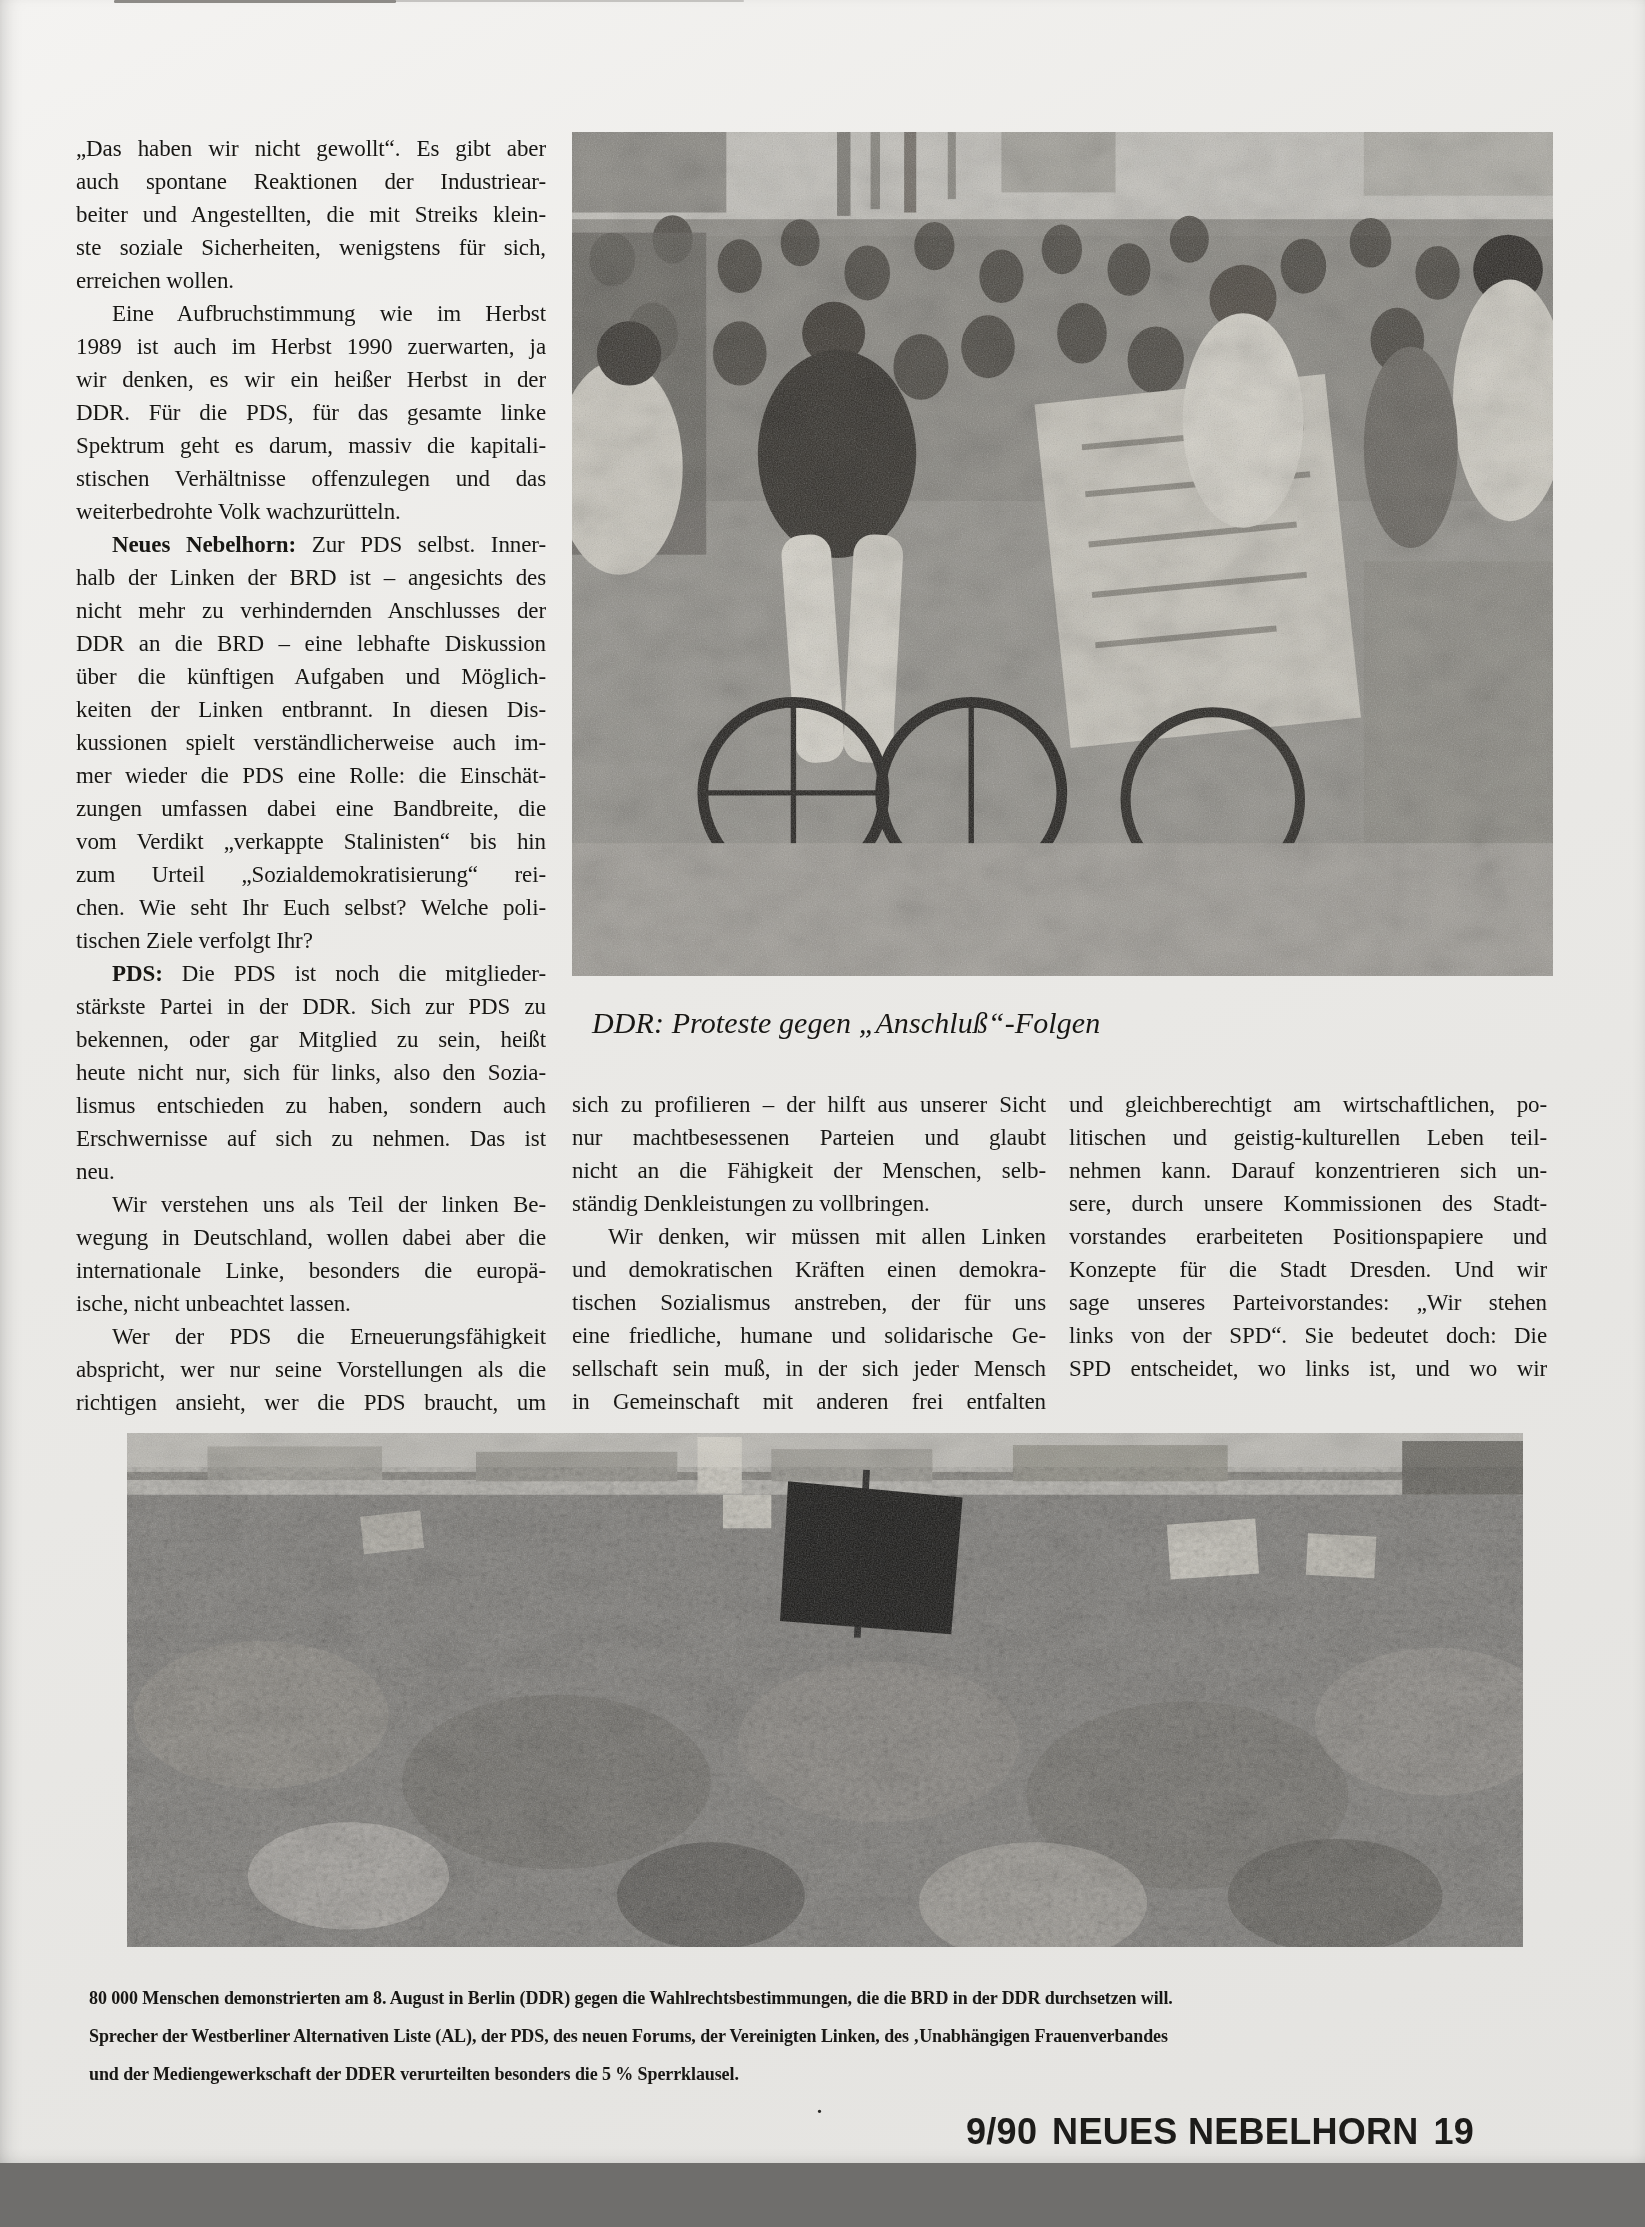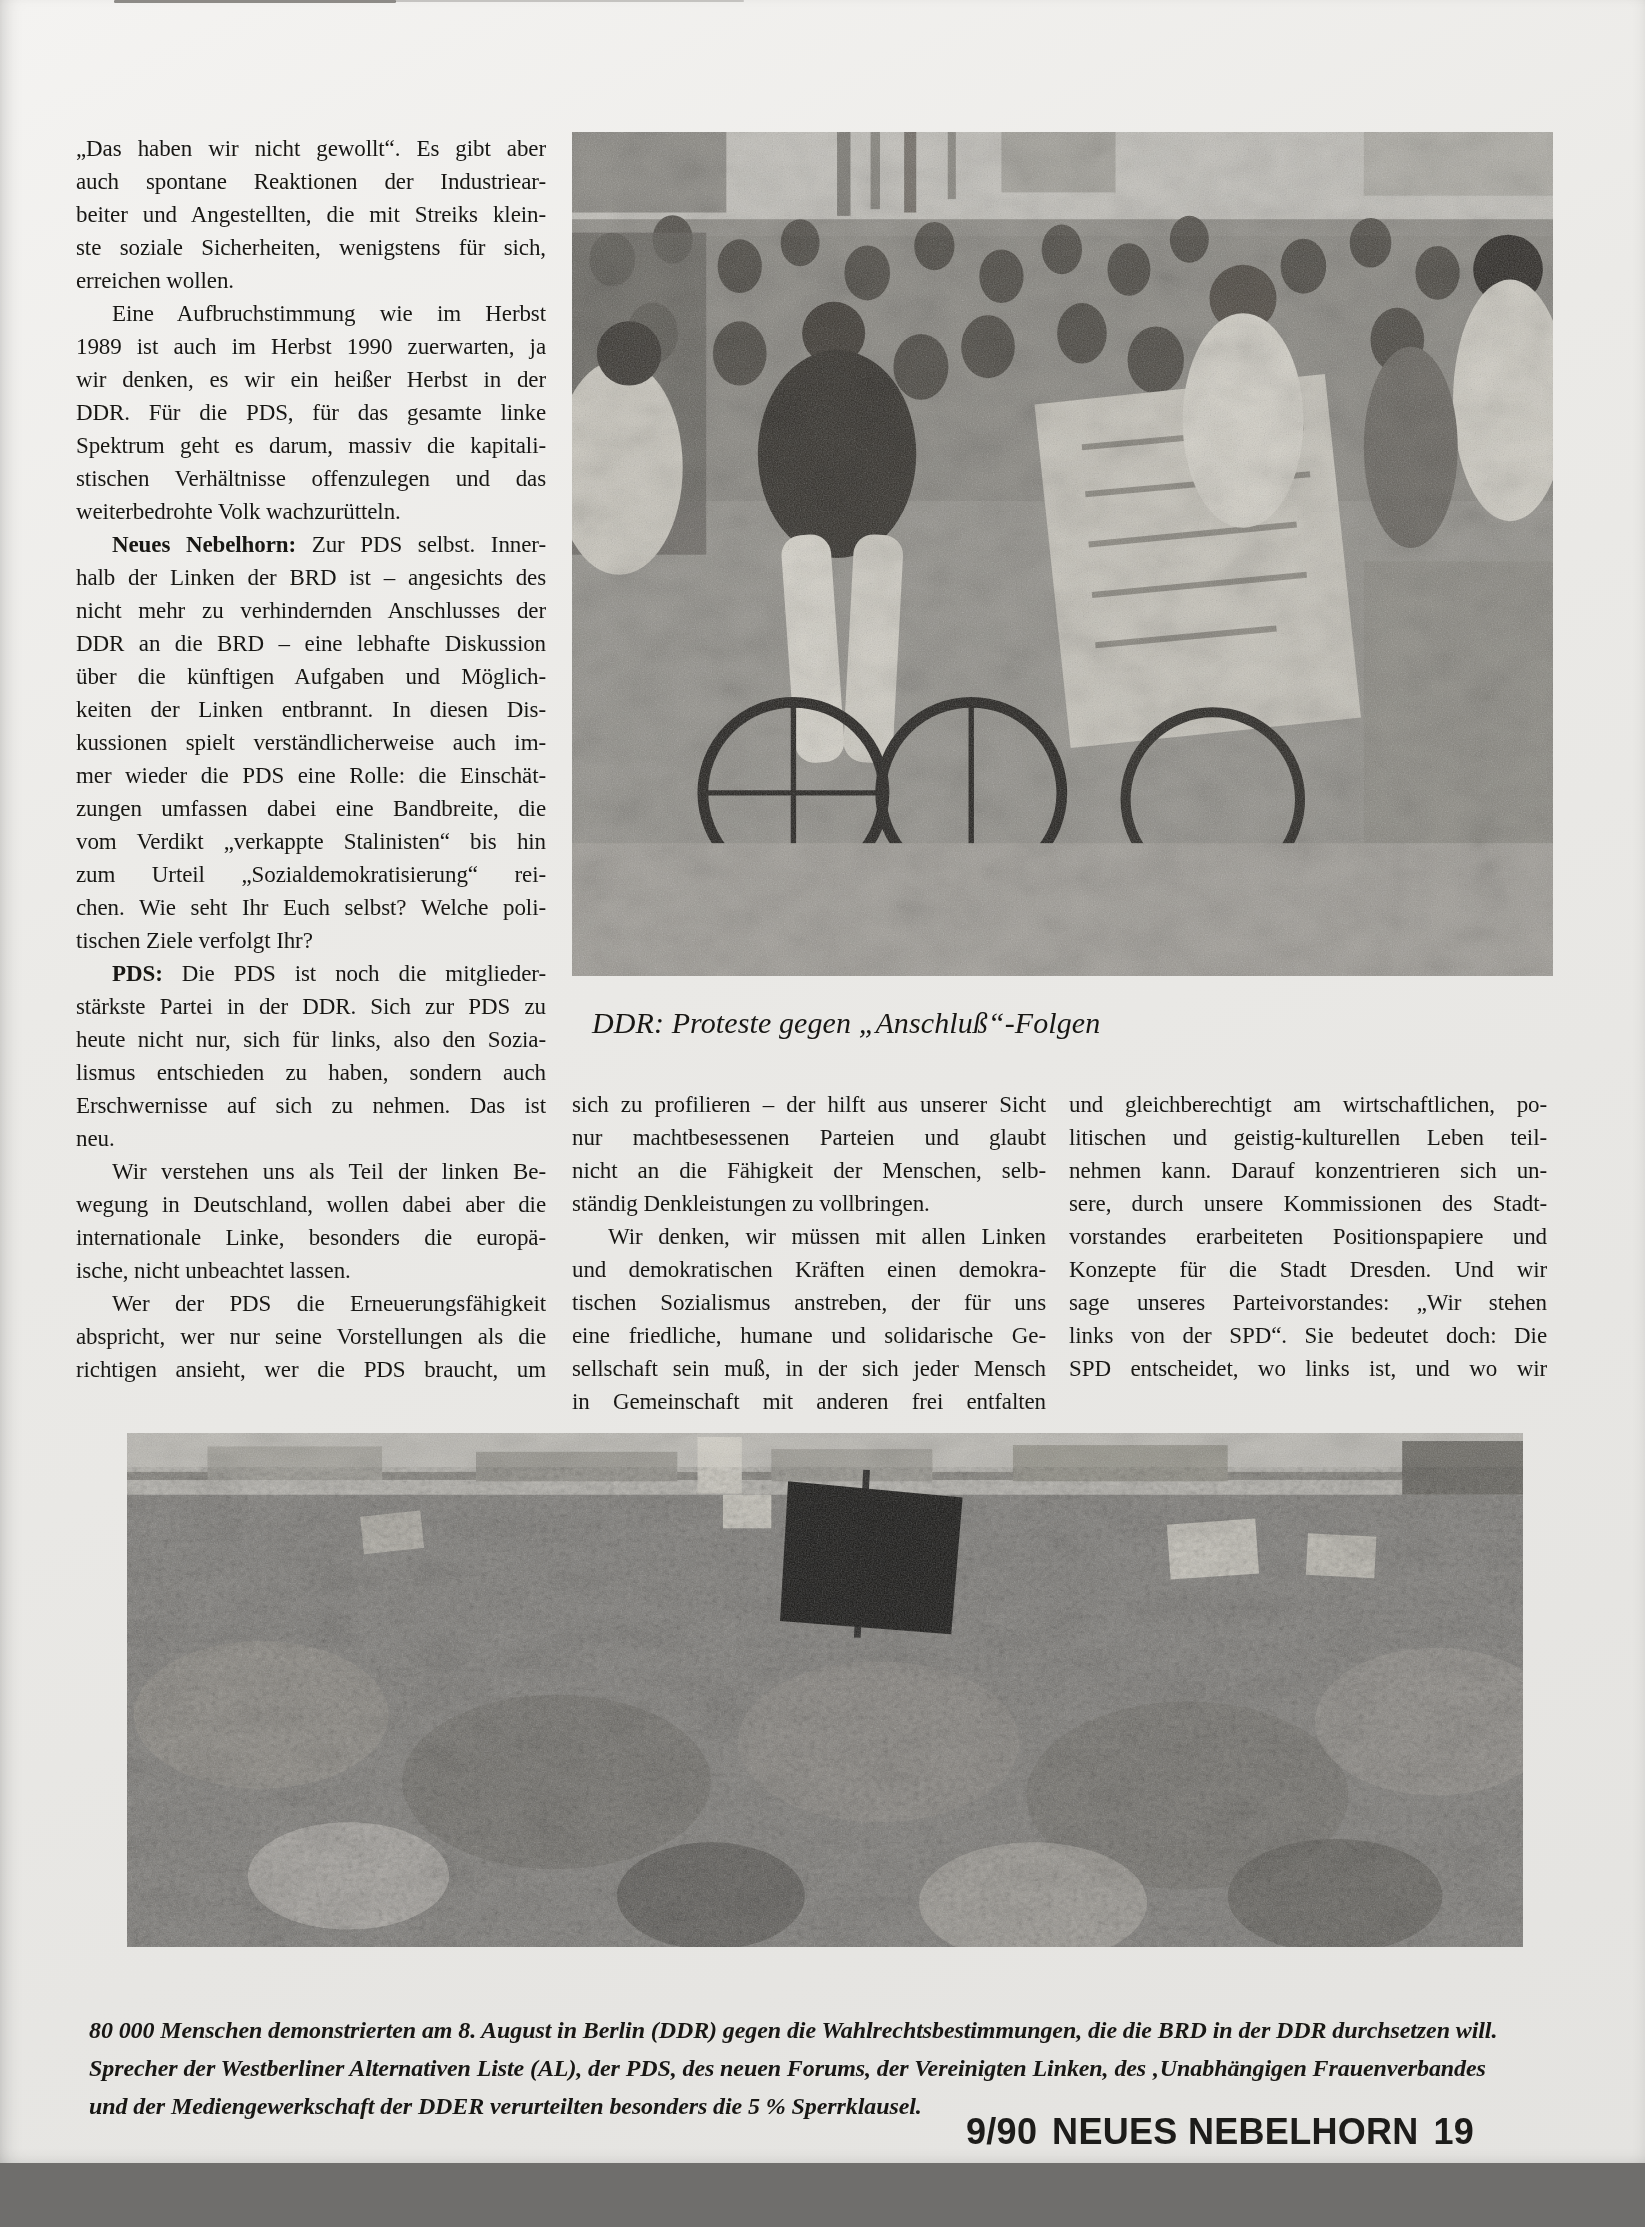--- a/index.html
+++ b/index.html
@@ -21,21 +21,21 @@
   .bl.end{text-align-last:left;}
   .bl.ind{text-indent:36px;}
   .bl b{font-weight:bold;}
 
   .photo{position:absolute;overflow:hidden;background:#8f8d88;}
   .photo-top{left:572px;top:132px;width:981px;height:844px;}
   .photo-bottom{left:127px;top:1433px;width:1396px;height:514px;}
   .photo svg{display:block;width:100%;height:100%;}
 
   .cap-top{position:absolute;left:592px;top:1006px;width:953px;font-style:italic;font-size:30px;letter-spacing:0.1px;white-space:nowrap;}
-  .cap-bottom{position:absolute;left:89px;top:1979px;width:1496px;font-weight:bold;font-style:italic;font-size:24px;line-height:38px;margin-top:32px;}
+  .cap-bottom{position:absolute;left:89px;top:1979px;width:1496px;font-weight:bold;font-size:18px;line-height:38px;}
   .cap-line{white-space:nowrap;height:38px;letter-spacing:-0.1px;}
 
   .footer{position:absolute;left:966px;top:2111px;width:470px;text-align:right;
     font-family:"Liberation Sans",sans-serif;font-weight:bold;font-size:36px;letter-spacing:0.3px;color:#1d1c1a;white-space:nowrap;}
   .footer .sep{display:inline-block;width:14.8px;}
   .stray-dot{position:absolute;left:816px;top:2088px;font-size:28px;color:#2a2926;}
 </style>
 </head>
 <body>
 
@@ -65,20 +65,21 @@
       <div class="bl">keiten der Linken entbrannt. In diesen Dis-</div>
       <div class="bl">kussionen spielt verständlicherweise auch im-</div>
       <div class="bl">mer wieder die PDS eine Rolle: die Einschät-</div>
       <div class="bl">zungen umfassen dabei eine Bandbreite, die</div>
       <div class="bl">vom Verdikt „verkappte Stalinisten“ bis hin</div>
       <div class="bl">zum Urteil „Sozialdemokratisierung“ rei-</div>
       <div class="bl">chen. Wie seht Ihr Euch selbst? Welche poli-</div>
       <div class="bl end">tischen Ziele verfolgt Ihr?</div>
       <div class="bl ind"><b>PDS:</b> Die PDS ist noch die mitglieder-</div>
       <div class="bl">stärkste Partei in der DDR. Sich zur PDS zu</div>
+      <div class="bl">bekennen, oder gar Mitglied zu sein, heißt</div>
       <div class="bl">heute nicht nur, sich für links, also den Sozia-</div>
       <div class="bl">lismus entschieden zu haben, sondern auch</div>
       <div class="bl">Erschwernisse auf sich zu nehmen. Das ist</div>
       <div class="bl end">neu.</div>
       <div class="bl ind">Wir verstehen uns als Teil der linken Be-</div>
       <div class="bl">wegung in Deutschland, wollen dabei aber die</div>
       <div class="bl">internationale Linke, besonders die europä-</div>
       <div class="bl end">ische, nicht unbeachtet lassen.</div>
       <div class="bl ind">Wer der PDS die Erneuerungsfähigkeit</div>
       <div class="bl">abspricht, wer nur seine Vorstellungen als die</div>

